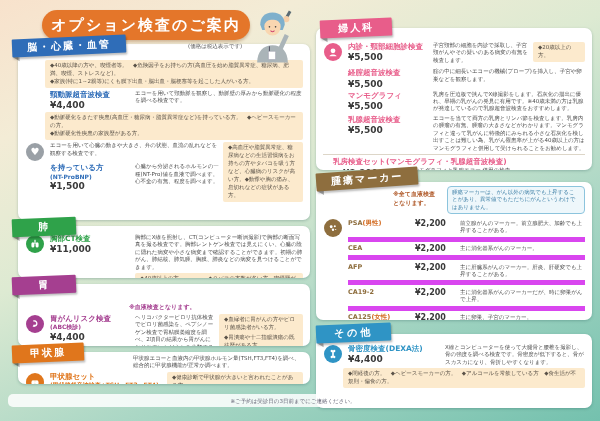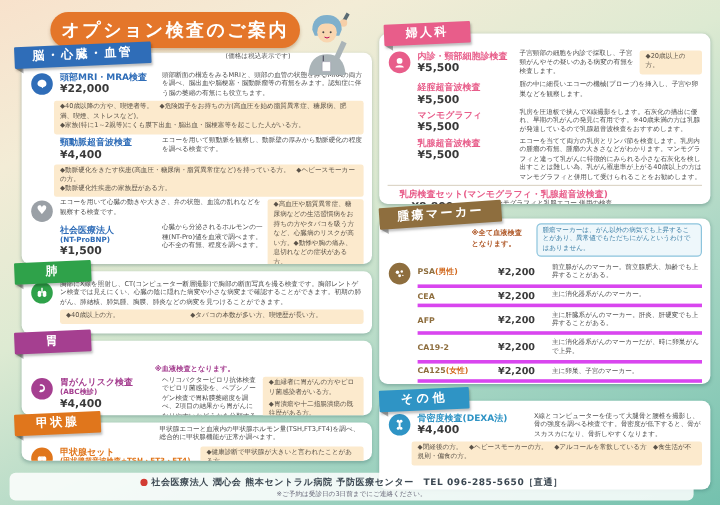--- a/index.html
+++ b/index.html
@@ -25,21 +25,21 @@
 .sideb{flex:none;width:80px}
 .grid2{display:grid;grid-template-columns:1fr 1.4fr;column-gap:4px}
 .c-brain{color:#2f6db8}.bgb{background:#2f6db8}
 .c-lung{color:#2fa24a}.bgl{background:#2fa24a}
 .c-stomach{color:#a53f90}.bgs{background:#a53f90}
 .c-thyroid{color:#e0761c}.bgt{background:#e0761c}
 .c-gyn{color:#e85d8a}.bgg{background:#e85d8a}
 .c-tumor{color:#8e6e3e}.bgm{background:#8e6e3e}
 .c-other{color:#2f94c5}.bgo{background:#2f94c5}
 .note{font-size:6px;font-weight:bold}
-.tr{display:flex;gap:5px;align-items:center;border-bottom:3px solid #d946ef;padding:2.5px 0 2px 0}
+.tr{display:flex;gap:5px;align-items:flex-start;border-bottom:5px solid #d946ef;padding:2.5px 0 2px 0}
 .tr .tn{flex:none;width:62px;font-weight:bold;font-size:6.5px}
 .tr .tp{flex:none;width:40px;font-weight:bold;font-size:8px;color:#3a3a3a}
 .tr .td{flex:1;font-size:5.5px;color:#4c4c4c;line-height:1.35;padding-top:1px}
 .tag{color:#d2691e}
 #title-banner{position:absolute;left:42px;top:10px;width:208px;height:30px;background:#e4762a;border-radius:15px;display:flex;align-items:center;justify-content:center;color:#fff;font-weight:bold;font-size:15px;letter-spacing:2px;box-shadow:0 2px 3px rgba(120,60,10,.3);z-index:5}
 #tax-note{position:absolute;left:188px;top:43px;font-size:5.5px;color:#555;z-index:5}
 #nurse{position:absolute;left:249px;top:7px;width:47px;height:56px;z-index:6}
 #footer{position:absolute;left:8px;top:394px;width:570px;background:rgba(255,255,255,.85);border-radius:5px;padding:3px 0 2px 0;text-align:center}
 #footer .l1{font-size:7.5px;font-weight:bold;color:#3c4852;letter-spacing:.5px}
 #footer .dot{display:inline-block;width:6px;height:6px;border-radius:50%;background:#d23b33;margin-right:3px;vertical-align:middle}
@@ -64,34 +64,20 @@
     <circle cx="26" cy="19" r=".8" fill="#444"></circle>
   <path d="M21 23q2 1.5 4 0" stroke="#b05" stroke-width=".8" fill="none"></path>
   <path d="M8 54c0-11 6-17 15-17s15 6 15 17z" fill="#aab4b8"></path>
   <path d="M29 39l6-13 4 2-6 13z" fill="#aab4b8"></path>
   <path d="M20 38v6" stroke="#556" stroke-width="1"></path>
   <rect x="19" y="43" width="7" height="8" rx="1" fill="#fff" stroke="#99a" stroke-width=".5"></rect>
 </svg>
 
 <div class="ribbon bgb" style="left:12px;top:37px"><span>脳・心臓・血管</span><i class="fold"></i></div>
 <div class="card sec-brain" style="left:18px;top:44px;width:292px;height:176px;padding-top:16px">
-  <div class="row">
-    <div class="ic">
-        <div class="cicon bgb">
-          <svg width="12" height="12" viewBox="0 0 20 20">
-            <path d="M4 11c-1-4 2-7 6-7s7 3 6 7c-.5 2-2 3-4 3l-1 2-2-2c-2 0-4-1-5-3z" fill="#fff"></path>
-          </svg>
-        </div>
-      </div>
-    <div class="nb">
-        <div class="nm c-brain">頭部MRI・MRA検査</div>
-        <div class="pr">¥22,000</div>
-      </div>
-    <div class="ds">頭部断面の構造をみるMRIと、頭部の血管の状態をみるMRAの両方を調べ、脳出血や脳梗塞・脳動脈瘤等の有無をみます。認知症に伴う脳の萎縮の有無にも役立ちます。</div>
-  </div>
   <div class="hl band">
       <div>◆40歳以降の方や、喫煙者等。　◆危険因子をお持ちの方(高血圧を始め脂質異常症、糖尿病、肥満、喫煙、ストレスなど)。</div>
       <div>◆家族(特に1～2親等)にくも膜下出血・脳出血・脳梗塞等を起こした人がいる方。</div>
     </div>
   <div class="row">
     <div class="ic"></div>
     <div class="nb">
         <div class="nm c-brain">頸動脈超音波検査</div>
         <div class="pr">¥4,400</div>
       </div>
@@ -105,21 +91,21 @@
     <div class="grpL">
       <div class="row">
         <div class="ic">
             <div class="cicon" style="background:#9aa0a6">♥</div>
           </div>
         <div class="ds">エコーを用いて心臓の動きや大きさ、弁の状態、血流の乱れなどを観察する検査です。</div>
       </div>
       <div class="row">
         <div class="ic"></div>
         <div class="nb">
-            <div class="nm c-brain">社会医療法人</div>
+            <div class="nm c-brain">を持っている方</div>
             <div class="nm2 c-brain">(NT-ProBNP)</div>
             <div class="pr">¥1,500</div>
           </div>
         <div class="ds">心臓から分泌されるホルモンの一種(NT-Pro)値を血液で調べます。心不全の有無、程度を調べます。</div>
       </div>
     </div>
     <div class="hl sideb">◆高血圧や脂質異常症、糖尿病などの生活習慣病をお持ちの方やタバコを吸う方など、心臓病のリスクが高い方。◆動悸や胸の痛み、息切れなどの症状がある方。</div>
   </div>
 
 </div>
@@ -130,20 +116,24 @@
     <div class="ic">
         <div class="cicon bgl">
           <svg width="12" height="12" viewBox="0 0 20 20">
             <g fill="#fff">
               <rect x="4" y="7" width="5" height="9" rx="2.5"></rect>
               <rect x="11" y="7" width="5" height="9" rx="2.5"></rect>
               <rect x="9" y="3" width="2" height="7"></rect>
             </g>
           </svg>
         </div>
+      </div>
+    <div class="nb">
+        <div class="nm c-lung">胸部CT検査</div>
+        <div class="pr">¥11,000</div>
       </div>
     <div style="flex:1">
       <div class="ds" style="margin-bottom:2px">胸部にX線を照射し、CT(コンピューター断層撮影)で胸部の断面写真を撮る検査です。胸部レントゲン検査では見えにくい、心臓の陰に隠れた病変や小さな病変まで確認することができます。初期の肺がん、肺結核、肺気腫、胸膜、肺炎などの病変を見つけることができます。</div>
       <div class="hl grid2">
         <div>◆40歳以上の方。</div>
           <div>◆タバコの本数が多い方、喫煙歴が長い方。</div>
 
       </div>
     </div>
   </div>
@@ -340,15 +330,14 @@
         <div class="nm c-other">骨密度検査(DEXA法)</div>
         <div class="pr">¥4,400</div>
       </div>
     <div class="ds">X線とコンピューターを使って大腿骨と腰椎を撮影し、骨の強度を調べる検査です。骨密度が低下すると、骨がスカスカになり、骨折しやすくなります。</div>
   </div>
   <div class="hl band">◆閉経後の方。　◆ヘビースモーカーの方。　◆アルコールを常飲している方　◆食生活が不規則・偏食の方。</div>
 
 </div>
 
 <div id="footer">
-  <div class="l1"><span class="dot"></span><span>社会医療法人 潤心会 熊本セントラル病院 予防医療センター</span>　<span>TEL 096-285-5650［直通］</span></div>
   <div class="l2">※ご予約は受診日の3日前までにご連絡ください。</div>
 </div>
 
 </body></html>

